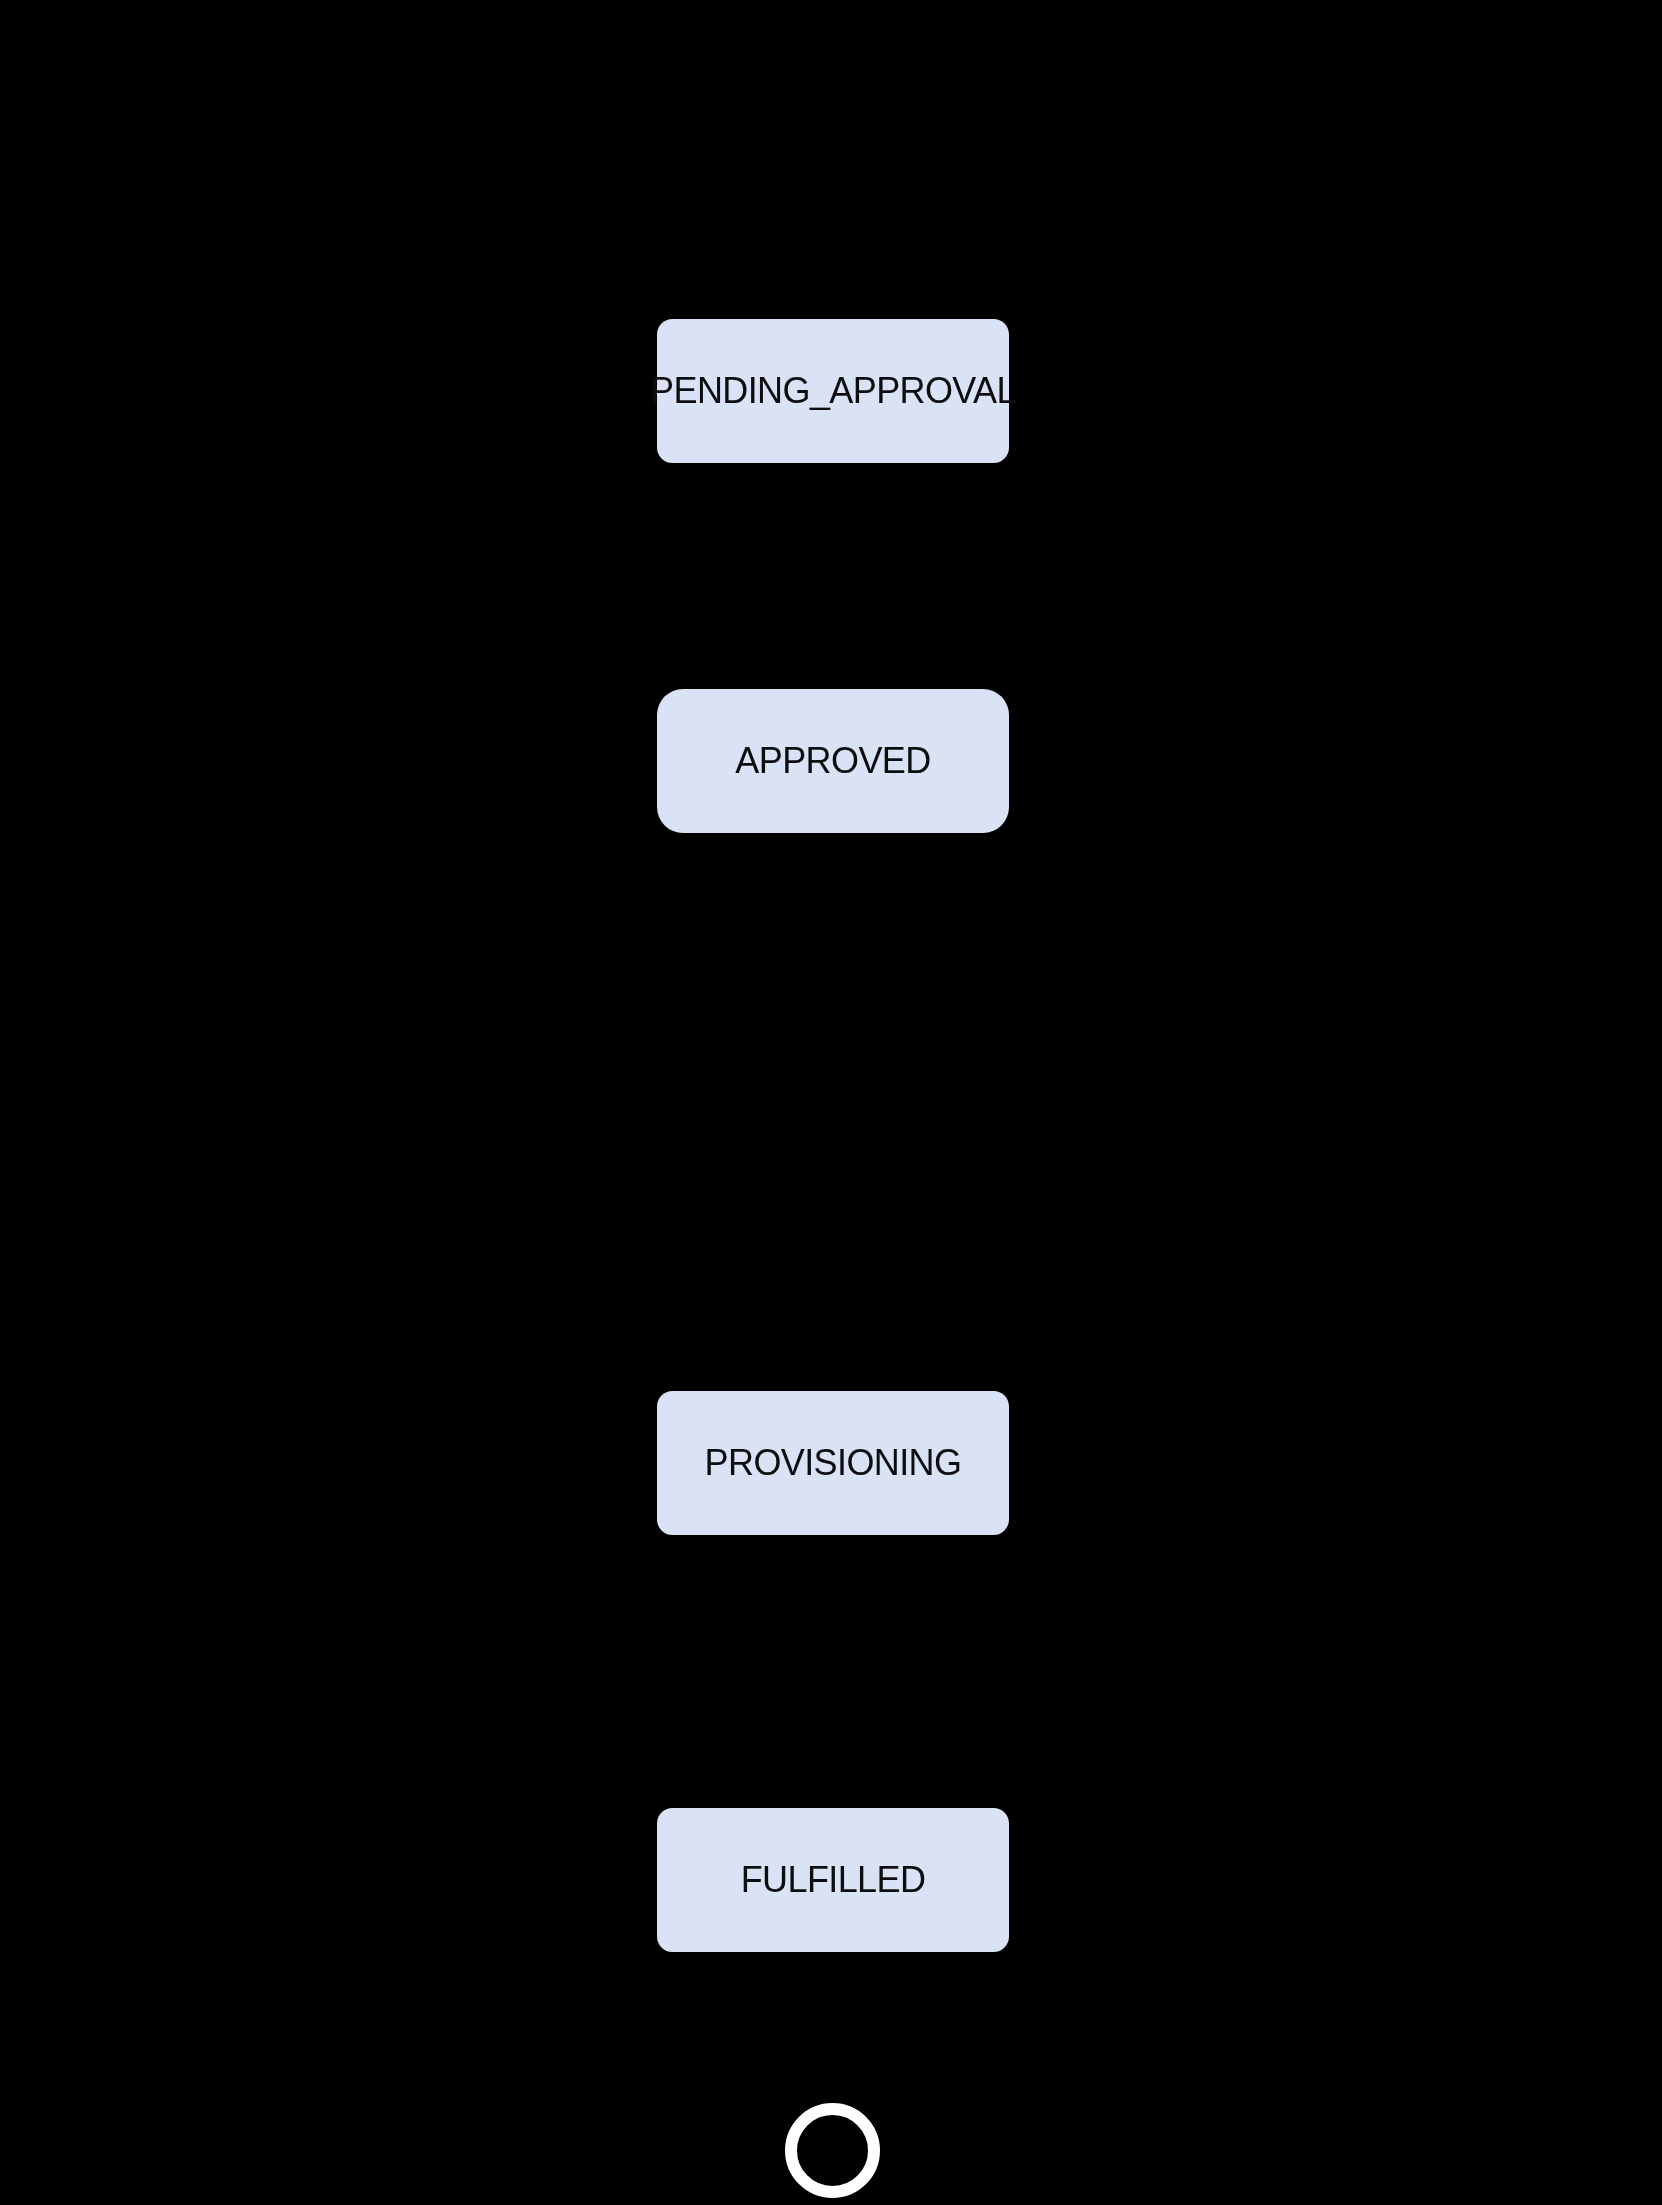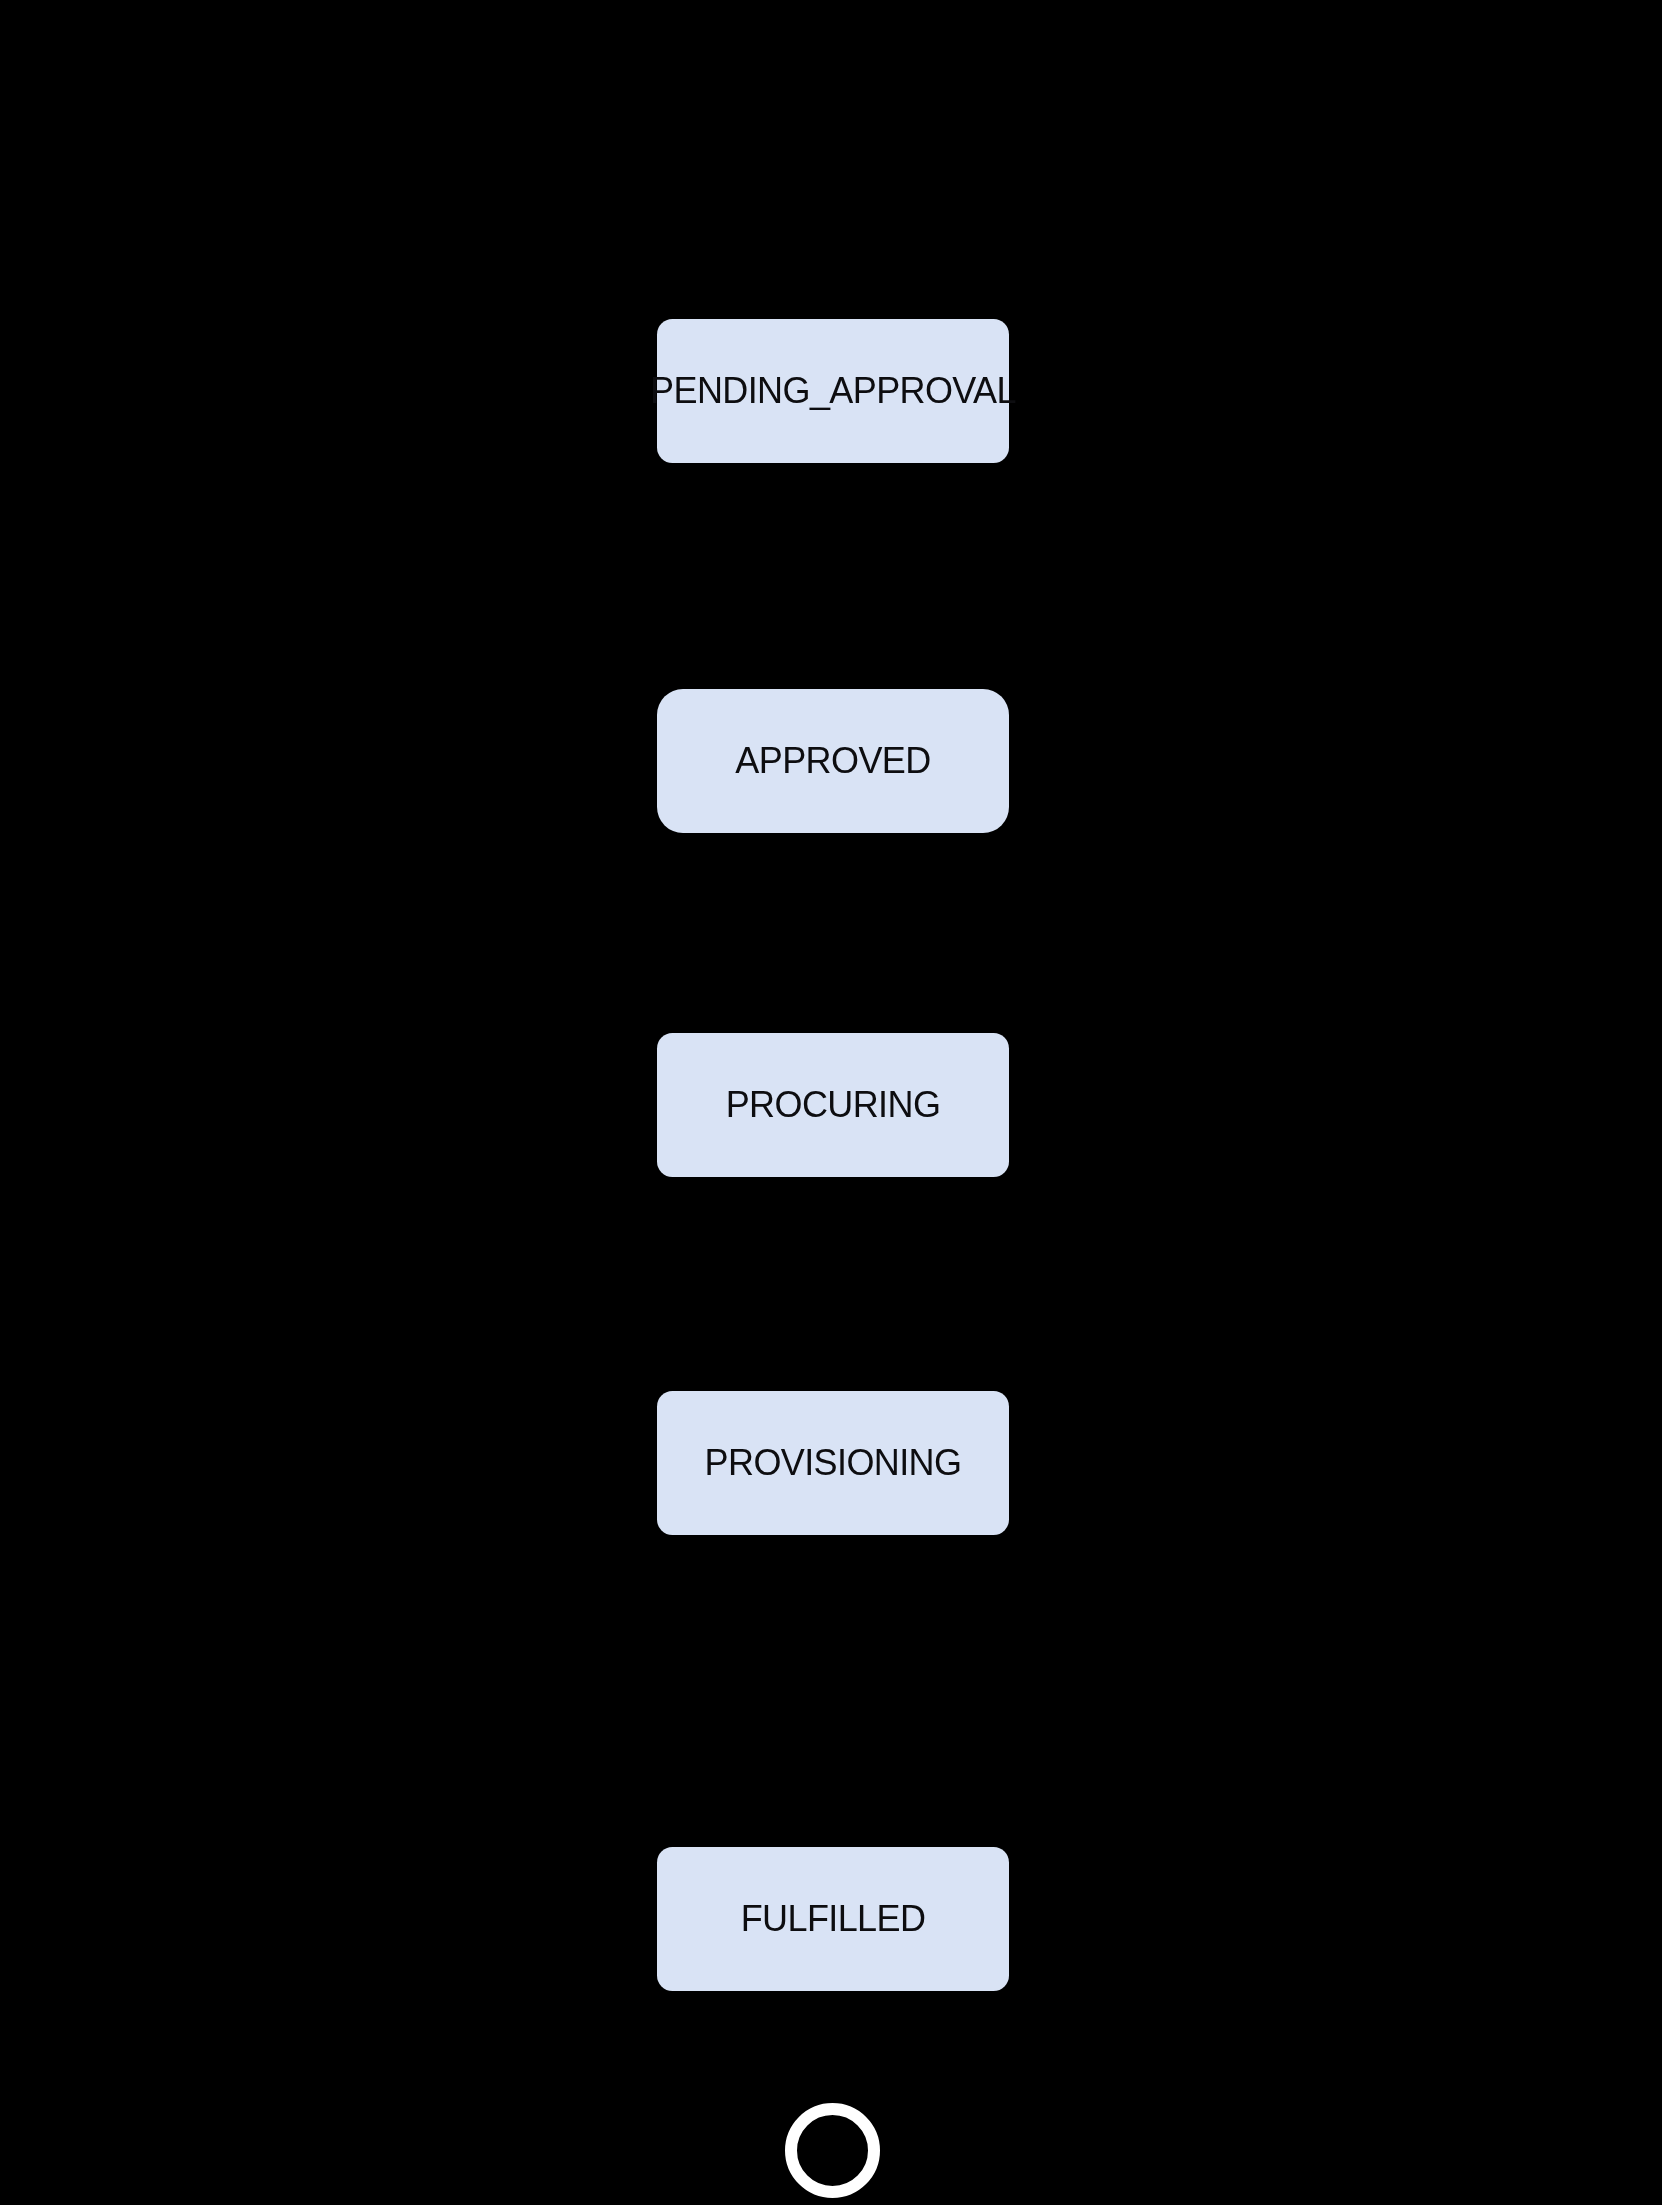--- a/index.html
+++ b/index.html
@@ -38,21 +38,21 @@
     color: var(--node-text);
     font-size: 36px;
     letter-spacing: -0.6px;
     white-space: nowrap;
     line-height: 1;
   }
   .node-pending-approval { top: 319px; }
   .node-approved         { top: 689px; border-radius: 26px; }
   .node-procuring        { top: 1033px; }
   .node-provisioning     { top: 1391px; }
-  .node-fulfilled        { top: 1847px; }
+  .node-fulfilled        { top: 1808px; }
   .final-state-circle {
     position: absolute;
     left: 785px;
     top: 2103px;
     width: 95px;
     height: 95px;
     border: 12px solid var(--ring);
     border-radius: 50%;
     background: transparent;
   }
@@ -63,23 +63,20 @@
 <div class="diagram">
 
   <div class="state-node node-pending-approval">
     <span class="state-label">PENDING_APPROVAL</span>
   </div>
 
   <div class="state-node node-approved">
     <span class="state-label">APPROVED</span>
   </div>
 
-  <div class="state-node node-procuring">
-    <span class="state-label">PROCURING</span>
-  </div>
 
   <div class="state-node node-provisioning">
     <span class="state-label">PROVISIONING</span>
   </div>
 
   <div class="state-node node-fulfilled">
     <span class="state-label">FULFILLED</span>
   </div>
 
   <div class="final-state-circle"></div>

